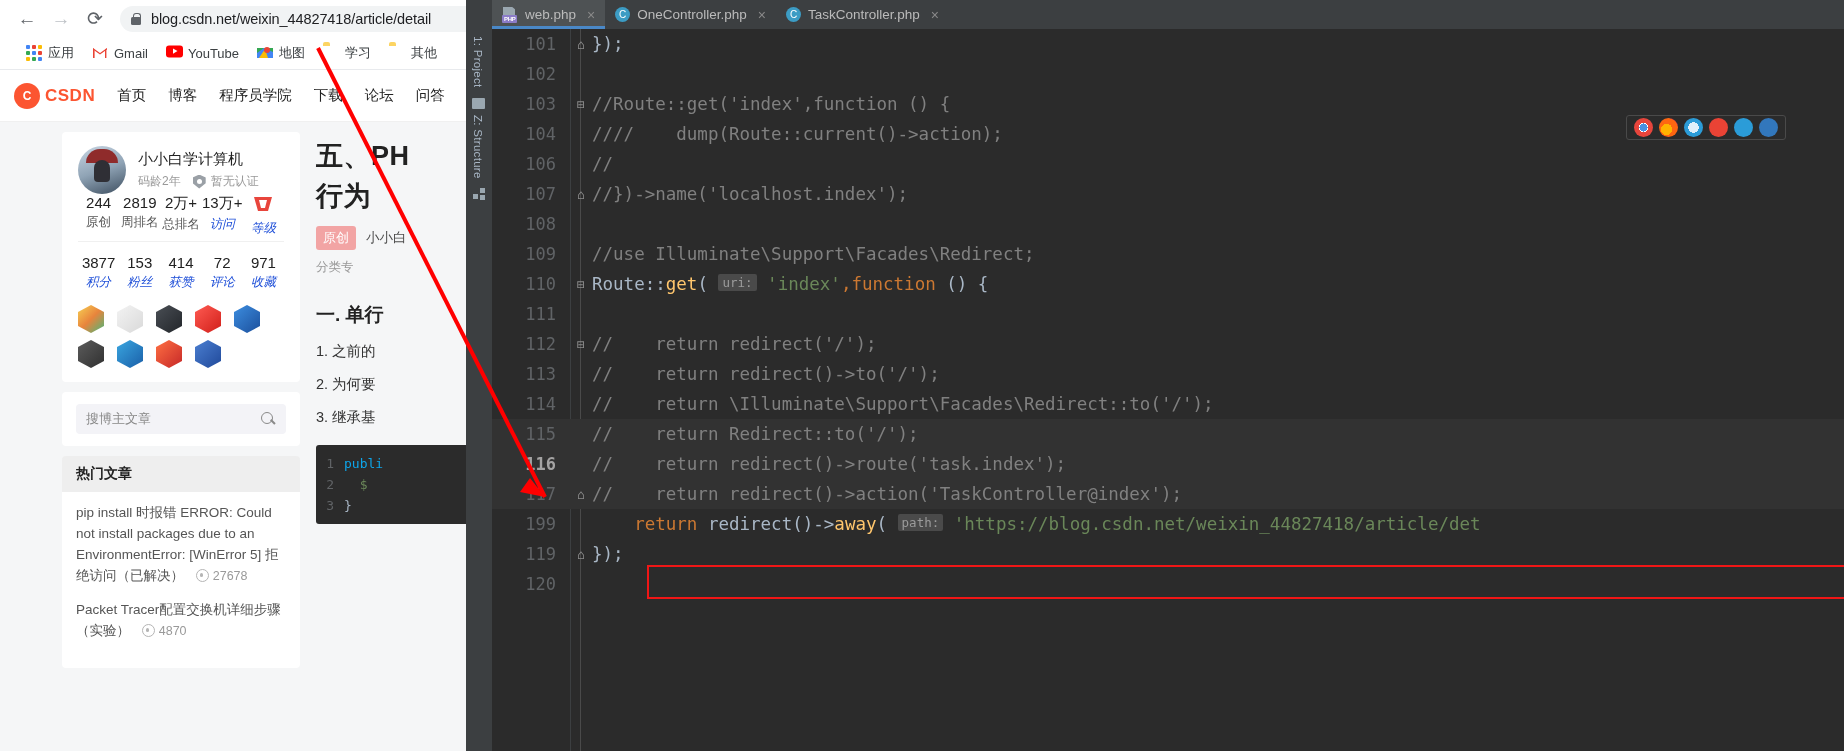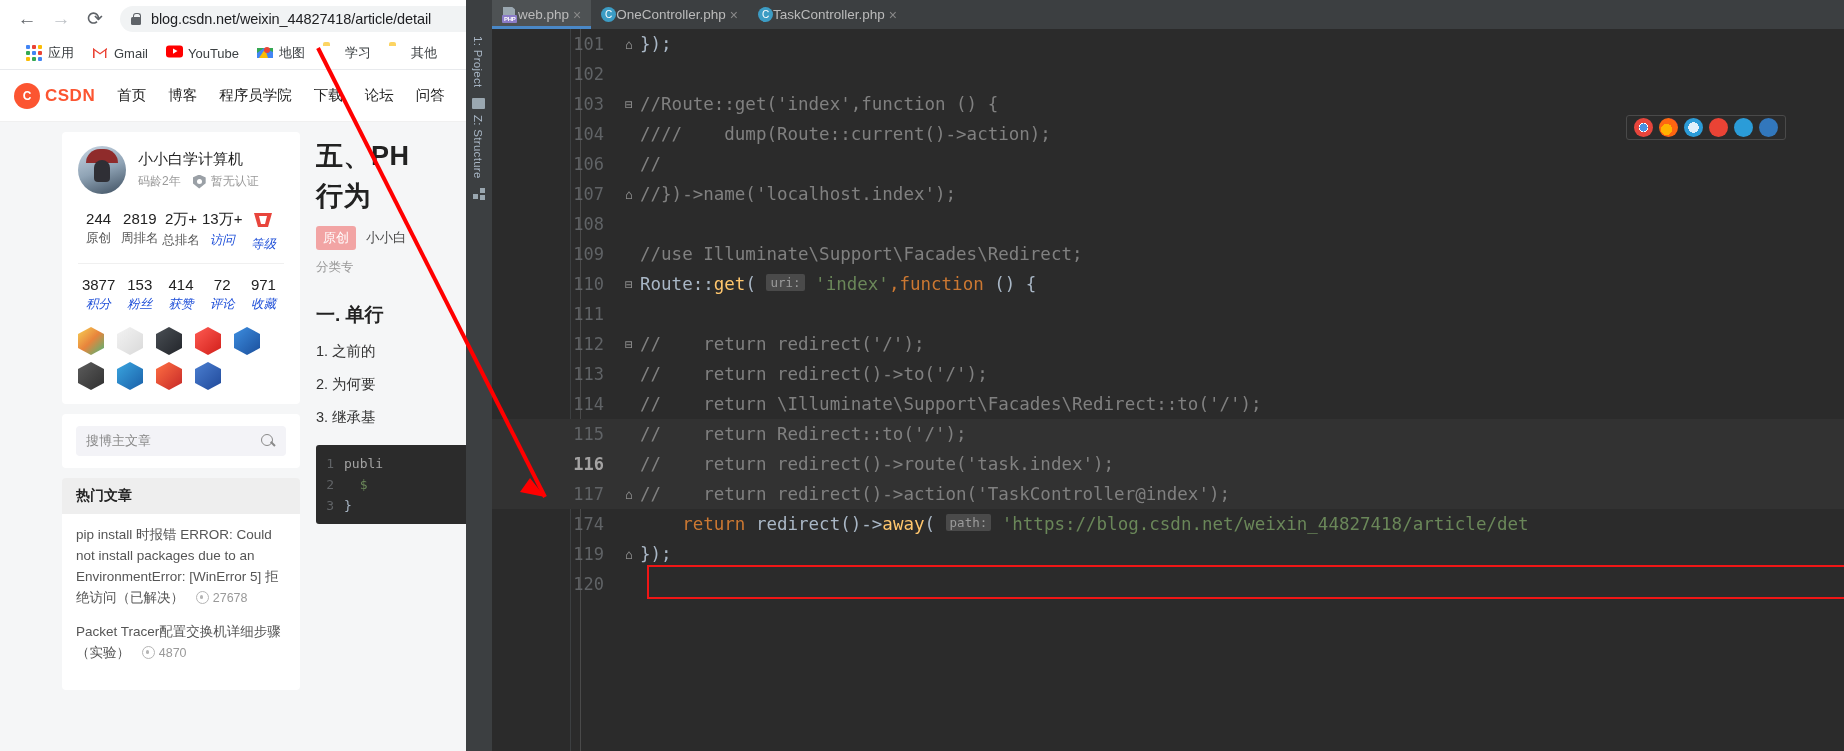--- a/index.html
+++ b/index.html
@@ -136,21 +136,21 @@
   .profile-name { font-size:15px; color:#222; font-weight:500; margin-bottom:4px;font-family:Liberation Mono, monospace; }
   .profile-sub { font-size:12px; color:#999; display:flex; align-items:center;justify-content:center; }
   .shield-ico {
     width:13px;height:14px;background:#9aa0a6;margin:0 5px 0 12px;
     clip-path: polygon(50% 0,100% 22%,100% 62%,50% 100%,0 62%,0 22%);
     position:relative; flex:none;
   }
   .shield-ico::after{content:"";position:absolute;left:4px;top:4px;width:5px;height:5px;border-radius:50%;background:#fff;}
 
   .stats-row {
-    display:flex; margin-top: 16px; padding-bottom: 10px;
+    display:flex; margin-top: 0; padding-bottom: 4px;
     border-bottom: 1px solid #f0f0f0;
   }
   .stat { flex:1; text-align:center; }
   .stat-num { font-size:15px; color:#222; margin-bottom: 3px; white-space:nowrap;}
   .stat-lbl { font-size:12.5px; color:#555; white-space:nowrap;}
   .stat-lbl.grey { color:#1d4ed8;font-style:italic; }
   .stats-row2 { display:flex; margin-top: 12px; }
   .badge-ico {
     width:26px; height:28px; margin:0 5px 0 0;
     clip-path: polygon(50% 0,100% 25%,100% 75%,50% 100%,0 75%,0 25%);
@@ -202,37 +202,37 @@
   .sec-title { font-size:19px; font-weight:bold; color:#222; margin-top:26px;}
   .ol-item { font-size:14.5px; color:#333; margin-top: 14px; }
   .code-block {
     margin-top: 18px; background:#2b2b2b; border-radius:3px;
     padding: 8px 0 8px 0; color:#a9b7c6;
     font-family:"DejaVu Sans Mono", monospace; font-size:13px;
   }
   .code-line { display:flex; line-height:21px; }
   .code-gutter { width:28px; text-align:right; color:#606366; padding-right:10px; flex:none;}
   .code-text { white-space:pre; }
-  .kw { color:#a3a3a3; }
+  .kw { color:#0ea5e9; }
   .str { color:#6a8759; }
 
   
   .ide {
     position:absolute; left: 466px; top: 0;
     width: 1378px; height: 751px;
     background:#2b2b2b;
     font-family:"DejaVu Sans Mono", monospace;
   }
   .ide-tabbar {
     height: 29px; background:#3c3f41;
     display:flex; align-items:stretch;
     padding-left: 26px;
   }
   .ide-tab {
-    display:flex; align-items:center; 
+    display:flex; align-items:center; gap:7px;
     padding: 0 10px; font-size:13.5px; color:#bbbbbb;
     font-family:"Liberation Sans", sans-serif;
     position:relative; white-space:nowrap;
   }
   .ide-tab.active { background:#4e5254; }
   .ide-tab.active::after {
     content:""; position:absolute; left:0; right:0; bottom:0;
     height:3px; background:#4a88c7;
   }
   .tab-close { color:#8a8a8a; font-size:14px; margin-left:4px; }
@@ -279,21 +279,21 @@
     position:absolute; left:26px; right:0; top:0; bottom:0;
     background:#2b2b2b; overflow:hidden;
   }
   .ed-line {
     position:relative; display:flex; height:30px; align-items:center;
     font-size:17.5px; letter-spacing:0px;
   }
   .ed-line.hl { background:#323232; }
   .ln {
     width: 78px; text-align:right; padding-right: 14px;
-    color:#606366; font-size:17px; flex:none;margin-left:48px;
+    color:#606366; font-size:17px; flex:none;
   }
   .ln.current { color:#a4a3a3; font-weight:bold; }
   .fold { width:22px; text-align:center; color:#8b8b8b; font-size:13px; flex:none; }
   .ctext { white-space:pre; color:#808080; }
   .c-cmt { color:#808080; }
   .c-kw  { color:#cc7832; }
   .c-str { color:#6a8759; }
   .c-id  { color:#a9b7c6; }
   .c-fn  { color:#ffc66d; }
   .param-hint {
@@ -664,21 +664,21 @@
               <span class="ln current">116</span>
               <span class="fold"></span>
               <span class="ctext"><span class="c-cmt">//    return redirect()-&gt;route('task.index');</span></span>
             </div>
             <div class="ed-line hl">
               <span class="ln">117</span>
               <span class="fold">⌂</span>
               <span class="ctext"><span class="c-cmt">//    return redirect()-&gt;action('TaskController@index');</span></span>
             </div>
             <div class="ed-line">
-              <span class="ln">174</span>
+              <span class="ln">199</span>
               <span class="fold"></span>
               <span class="ctext"><span class="c-kw">    return </span><span class="c-id">redirect()-&gt;</span><span class="c-fn">away</span><span class="c-id">( </span><span class="param-hint">path:</span><span class="c-id"> </span><span class="c-str">'https://blog.csdn.net/weixin_44827418/article/det</span></span>
             </div>
             <div class="ed-line">
               <span class="ln">119</span>
               <span class="fold">⌂</span>
               <span class="ctext"><span class="c-id">});</span></span>
             </div>
             <div class="ed-line">
               <span class="ln">120</span>

